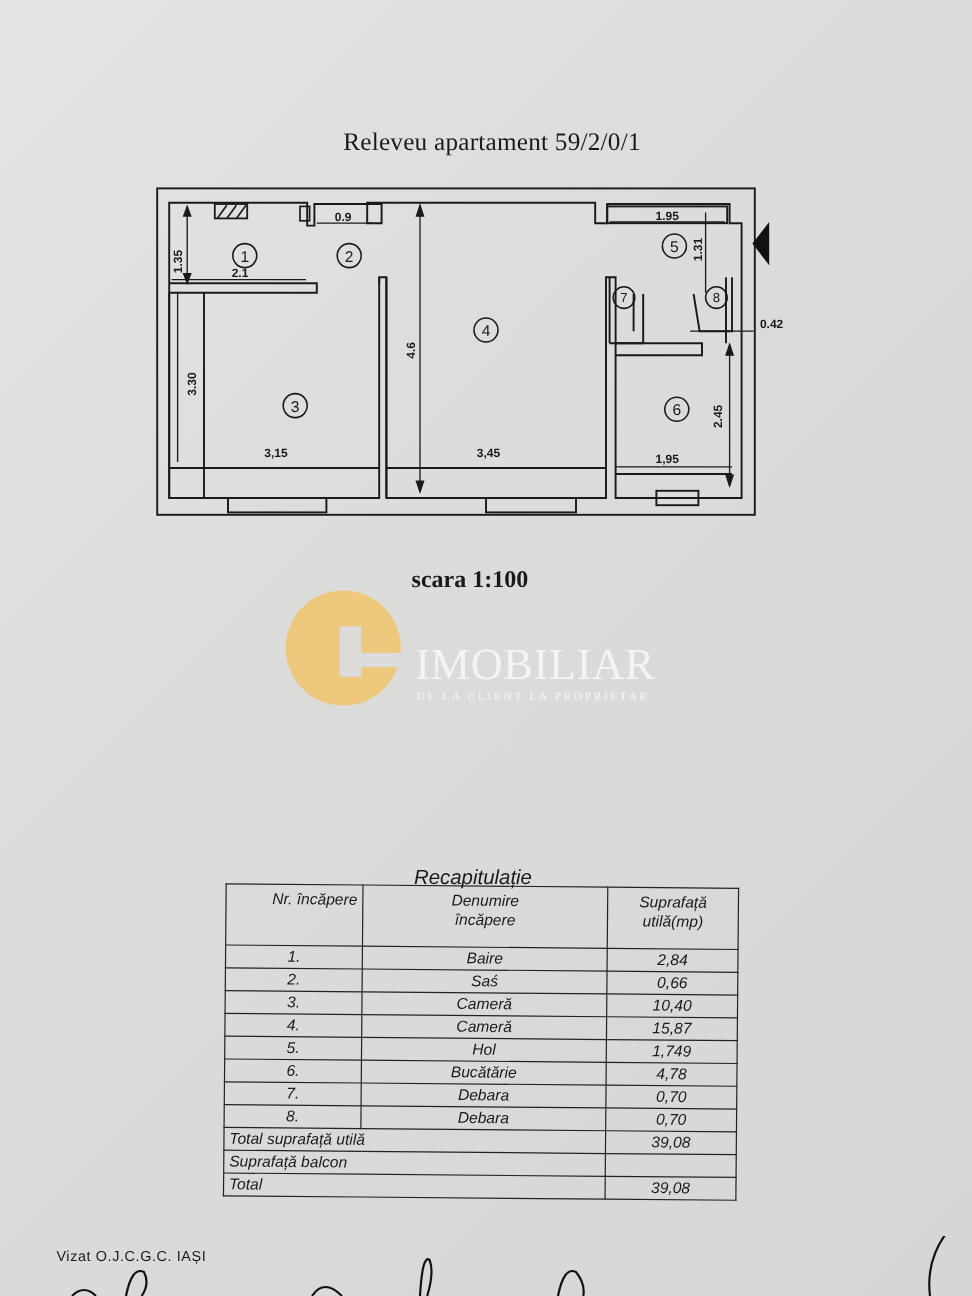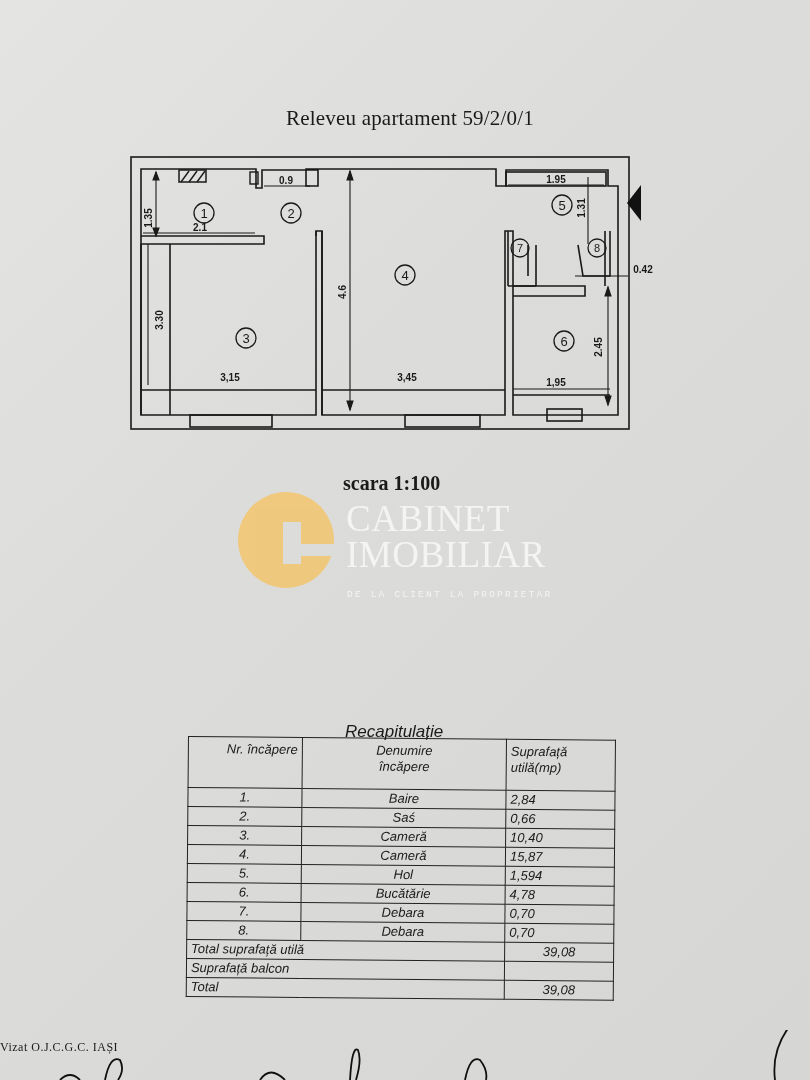--- a/index.html
+++ b/index.html
@@ -25,45 +25,45 @@
     }
     .wm-logo .bar1 { position: absolute; left: 45px; top: 30px; width: 18px; height: 42px; background: #dcddda; }
     .wm-logo .bar2 { position: absolute; left: 60px; top: 52px; width: 36px; height: 12px; background: #dcddda; }
     .wm-text1, .wm-text2 {
       position: absolute; left: 108px; font-family: "Liberation Serif", serif;
       font-size: 37px; color: #f4f4f2; letter-spacing: 0.5px; line-height: 1;
     }
     .wm-text1 { top: 8px; }
     .wm-text2 { top: 44px; }
     .wm-tag {
-      position: absolute; left: 109px; top: 97px; font-family: Liberation Mono, monospace;
+      position: absolute; left: 109px; top: 84px; font-family: Liberation Serif, serif;
       font-size: 9.5px; color: #f4f4f2; letter-spacing: 2.2px;
     }
     .recap-title {
       position: absolute; left: 345px; top: 722px; font-style: italic; font-size: 17px;
       font-family: "Liberation Sans", sans-serif;
     }
     table.recap {
       position: absolute; left: 188px; top: 736px; width: 428px;
       border-collapse: collapse; font-family: "Liberation Sans", sans-serif;
       font-style: italic; font-size: 13px; transform: rotate(0.5deg); transform-origin: left top;
     }
     table.recap td {
       border: 1.3px solid #222; padding: 0 4px; height: 18px; line-height: 16px;
     }
     table.recap td.c1 { width: 105px; text-align: center; }
     table.recap td.c2 { width: 195px; text-align: center; }
-    table.recap td.c3 { text-align: left; }
+    table.recap td.c3 { text-align: center; }
     table.recap tr.hdr td { height: 46px; vertical-align: top; padding-top: 4px; }
     table.recap tr.hdr td.c1 { text-align: right; }
     table.recap tr.sum td { text-align: left; }
     table.recap tr.sum td.v { text-align: center; }
     .vizat {
-      position: absolute; left: 0; top: 1040px; font-family: Liberation Serif, serif;
-      font-size: 12px; letter-spacing: 0.5px;
+      position: absolute; left: 0; top: 1040px; font-family: Liberation Sans, sans-serif;
+      font-size: 12px; letter-spacing: 0.5px; padding-left: 47px;
     }
     .sig { position: absolute; left: 0; top: 1030px; }
   </style>
 </head>
 <body>
 
 <div class="title">Releveu apartament 59/2/0/1</div>
 
 <div class="plan">
   <svg width="810" height="460" viewBox="0 0 810 460">
@@ -162,21 +162,20 @@
   </svg>
 </div>
 
 <div class="scale">scara 1:100</div>
 
 <div class="wm">
   <div class="wm-logo">
     <div class="bar1"></div>
       <div class="bar2"></div>
   </div>
-  <div class="wm-text1">CABINET</div>
   <div class="wm-text2">IMOBILIAR</div>
   <div class="wm-tag">DE LA CLIENT LA PROPRIETAR</div>
 </div>
 
 <div class="recap-title">Recapitulație</div>
 
 <table class="recap">
   <tbody>
       <tr class="hdr">
     <td class="c1">Nr. încăpere</td>
@@ -205,21 +204,21 @@
     <td class="c3">10,40</td>
   </tr>
   <tr>
     <td class="c1">4.</td>
     <td class="c2">Cameră</td>
     <td class="c3">15,87</td>
   </tr>
   <tr>
     <td class="c1">5.</td>
     <td class="c2">Hol</td>
-    <td class="c3">1,594</td>
+    <td class="c3">1,749</td>
   </tr>
   <tr>
     <td class="c1">6.</td>
     <td class="c2">Bucătărie</td>
     <td class="c3">4,78</td>
   </tr>
   <tr>
     <td class="c1">7.</td>
     <td class="c2">Debara</td>
     <td class="c3">0,70</td>

